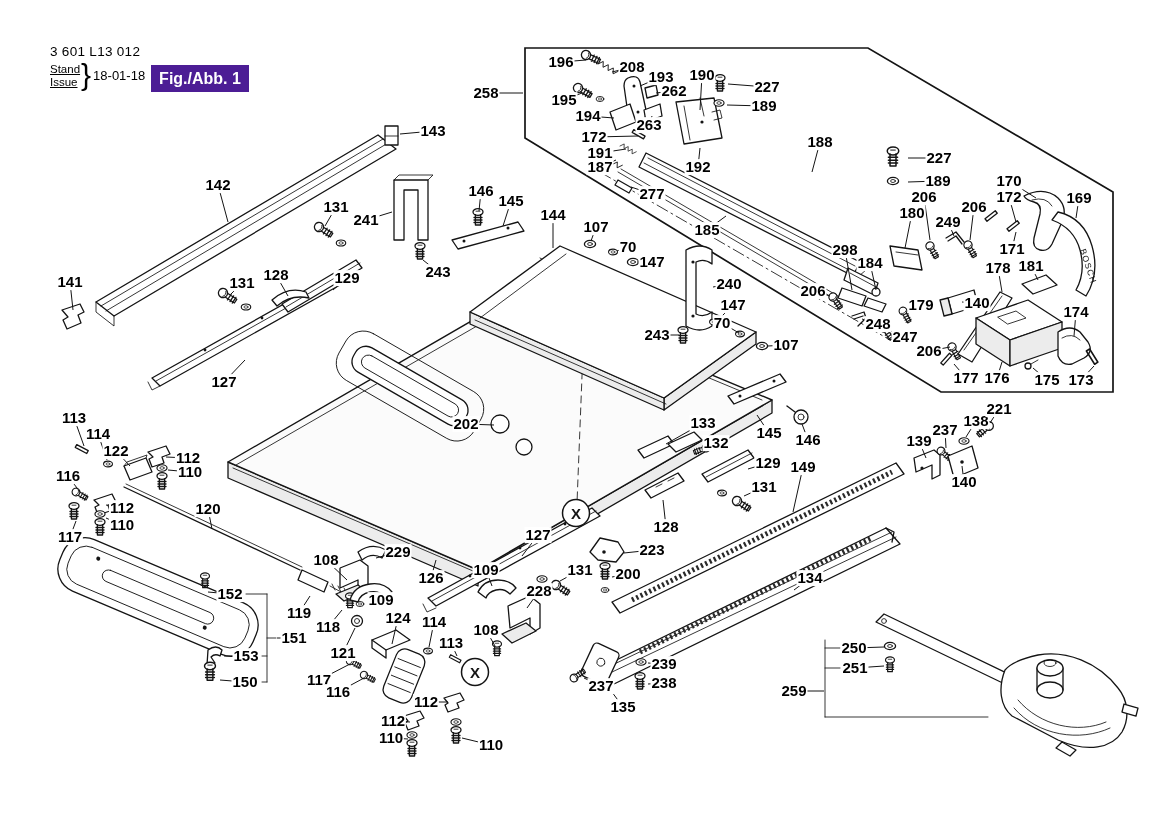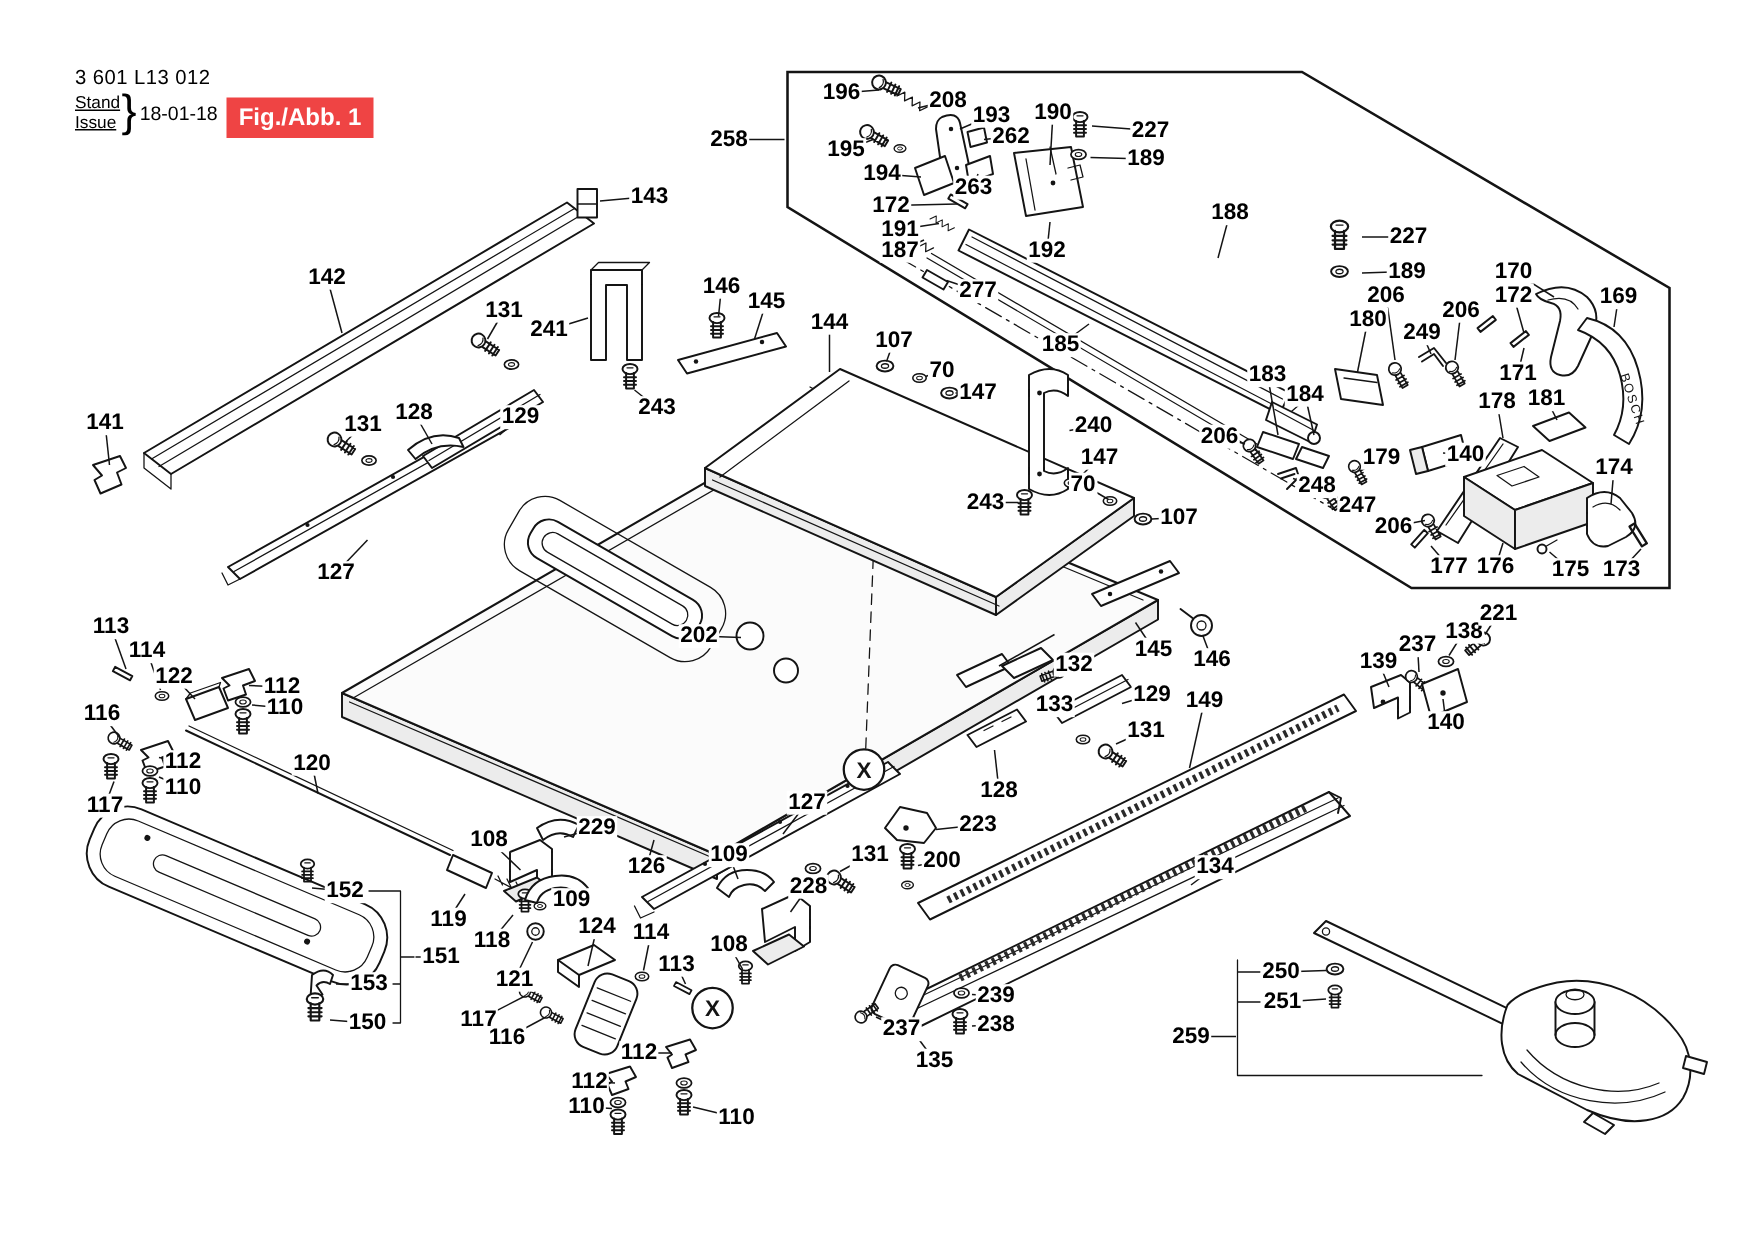--- a/index.html
+++ b/index.html
@@ -7,21 +7,21 @@
          font-family:"Liberation Sans",sans-serif;color:#000;}
   #draw{position:absolute;left:0;top:0;width:1166px;height:824px;}
   #labels{position:absolute;left:0;top:0;width:1166px;height:824px;pointer-events:none;}
   .callout{position:absolute;transform:translate(-50%,-50%);font:700 15px "Liberation Sans",sans-serif;
            background:#fff;padding:0 1px;white-space:nowrap;line-height:1.05;}
   .hdr-num{position:absolute;left:50px;top:44px;font:400 13.5px "Liberation Sans",sans-serif;letter-spacing:.3px;}
   .stand-block{position:absolute;left:50px;top:63px;display:flex;align-items:center;gap:1px;}
   .stand-col{display:flex;flex-direction:column;font:400 11.5px "Liberation Sans",sans-serif;line-height:12.5px;text-decoration:underline;}
   .brace{font:300 30px "Liberation Sans",sans-serif;line-height:26px;margin-top:-2px;}
   .issue-date{font:400 13px "Liberation Sans",sans-serif;margin-left:1px;}
-  .fig-box{position:absolute;left:151px;top:65px;width:98px;height:27px;background:#ef4444;color:#fff;
+  .fig-box{position:absolute;left:151px;top:65px;width:98px;height:27px;background:#4c1d95;color:#fff;
            display:flex;align-items:center;justify-content:center;
            font:700 16px "Liberation Sans",sans-serif;}
   .footer{position:absolute;left:57px;top:719px;font:400 13px "Liberation Sans",sans-serif;line-height:15.5px;}
   
   .o{fill:#fff;stroke:#141414;stroke-width:1.3;stroke-linejoin:round;stroke-linecap:round;}
   .og{fill:#ececec;stroke:#141414;stroke-width:1.3;stroke-linejoin:round;}
   .ot{fill:#fbfbfb;stroke:#141414;stroke-width:1.4;stroke-linejoin:round;}
   .l{fill:none;stroke:#141414;stroke-width:1.3;stroke-linecap:round;stroke-linejoin:round;}
   .t{fill:none;stroke:#141414;stroke-width:.85;stroke-linecap:round;stroke-linejoin:round;}
   .d{stroke-dasharray:7 5;}
@@ -604,21 +604,21 @@
       <div class="callout" style="left: 600px; top: 167px;">187</div>
       <div class="callout" style="left: 698px; top: 167px;">192</div>
       <div class="callout" style="left: 652px; top: 194px;">277</div>
       <div class="callout" style="left: 820px; top: 142px;">188</div>
       <div class="callout" style="left: 707px; top: 230px;">185</div>
       <div class="callout" style="left: 939px; top: 158px;">227</div>
       <div class="callout" style="left: 938px; top: 181px;">189</div>
       <div class="callout" style="left: 924px; top: 197px;">206</div>
       <div class="callout" style="left: 912px; top: 213px;">180</div>
       <div class="callout" style="left: 948px; top: 222px;">249</div>
-      <div class="callout" style="left: 845px; top: 250px;">183</div>
+      <div class="callout" style="left: 845px; top: 250px;">298</div>
       <div class="callout" style="left: 870px; top: 263px;">184</div>
       <div class="callout" style="left: 813px; top: 291px;">206</div>
       <div class="callout" style="left: 878px; top: 324px;">248</div>
       <div class="callout" style="left: 905px; top: 337px;">247</div>
       <div class="callout" style="left: 921px; top: 305px;">179</div>
       <div class="callout" style="left: 929px; top: 351px;">206</div>
       <div class="callout" style="left: 1009px; top: 181px;">170</div>
       <div class="callout" style="left: 1009px; top: 197px;">172</div>
       <div class="callout" style="left: 1079px; top: 198px;">169</div>
       <div class="callout" style="left: 974px; top: 207px;">206</div>
@@ -692,21 +692,21 @@
       <div class="callout" style="left: 486px; top: 570px;">109</div>
       <div class="callout" style="left: 486px; top: 630px;">108</div>
       <div class="callout" style="left: 664px; top: 664px;">239</div>
       <div class="callout" style="left: 664px; top: 683px;">238</div>
       <div class="callout" style="left: 601px; top: 686px;">237</div>
       <div class="callout" style="left: 623px; top: 707px;">135</div>
       <div class="callout" style="left: 810px; top: 578px; text-align: center;">134</div>
       <div class="callout" style="left: 803px; top: 467px;">149</div>
       <div class="callout" style="left: 764px; top: 487px;">131</div>
       <div class="callout" style="left: 768px; top: 463px;">129</div>
-      <div class="callout" style="left: 703px; top: 423px; margin-top: 47px;">133</div>
+      <div class="callout" style="left: 703px; top: 423px;">133</div>
       <div class="callout" style="left: 716px; top: 443px;">132</div>
       <div class="callout" style="left: 769px; top: 433px;">145</div>
       <div class="callout" style="left: 808px; top: 440px;">146</div>
       <div class="callout" style="left: 919px; top: 441px;">139</div>
       <div class="callout" style="left: 945px; top: 430px;">237</div>
       <div class="callout" style="left: 976px; top: 421px;">138</div>
       <div class="callout" style="left: 999px; top: 409px;">221</div>
       <div class="callout" style="left: 964px; top: 482px;">140</div>
       <div class="callout" style="left: 794px; top: 691px;">259</div>
       <div class="callout" style="left: 854px; top: 648px;">250</div>

